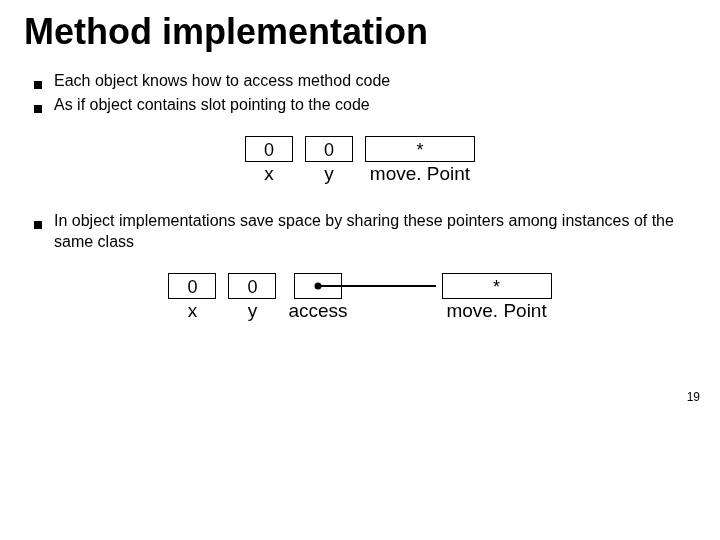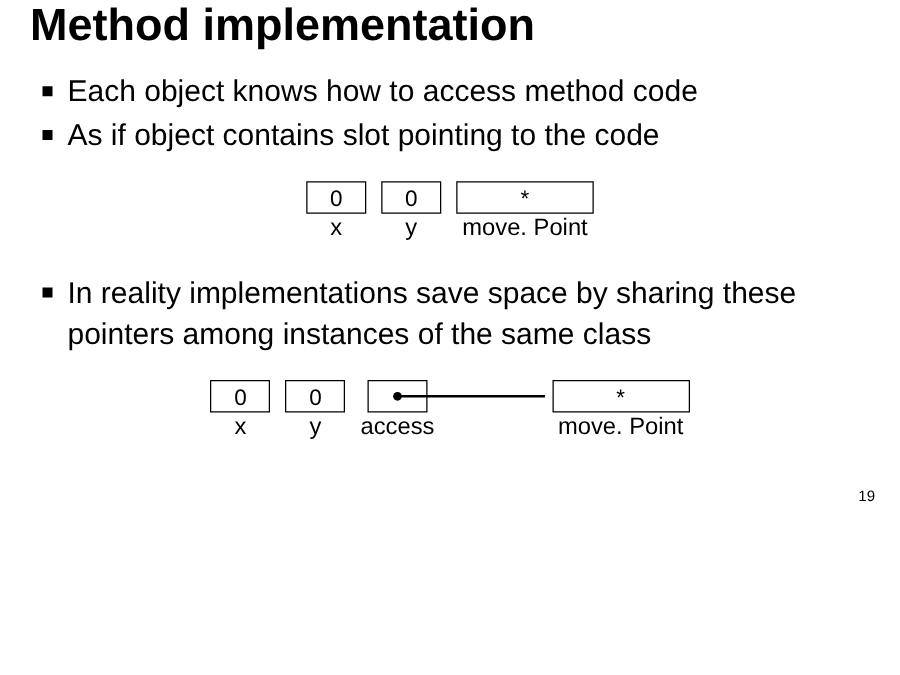--- a/index.html
+++ b/index.html
@@ -10,37 +10,37 @@
     background: #ffffff;
     font-family: Verdana, Arial, sans-serif;
     color: #000;
     position: relative;
   }
   .slide {
     width: 720px;
     height: 416px;
     position: relative;
     box-sizing: border-box;
-    padding: 0 24px;
+    padding: 12px 24px;
   }
   .title {
     font-size: 36px;
     font-weight: bold;
     margin: 0 0 18px 0;
     line-height: 1.1;
   }
   .bullets {
     margin: 0;
     padding: 0;
     list-style: none;
   }
   .bullets li {
     position: relative;
     padding-left: 30px;
-    font-size: 24px;
+    font-size: 16px;
     line-height: 1.35;
     margin-bottom: 3px;
   }
   .bullets li::before {
     content: "";
     position: absolute;
     left: 10px;
     top: 11px;
     width: 8px;
     height: 8px;
@@ -138,21 +138,21 @@
         <div class="cell below-label">y</div>
       </div>
       <div class="cell-stack">
         <div class="cell wide">*</div>
         <div class="cell below-label">move. Point</div>
       </div>
     </div>
   </div>
 
   <ul class="bullets">
-    <li>In reality implementations save space by sharing these pointers among instances of the same class</li>
+    <li>In object implementations save space by sharing these pointers among instances of the same class</li>
   </ul>
 
   <div class="diagram-block diag2">
     <div class="diagram">
       <div class="cell-stack">
         <div class="cell narrow">0</div>
         <div class="cell below-label">x</div>
       </div>
       <div class="cell-stack">
         <div class="cell narrow">0</div>

